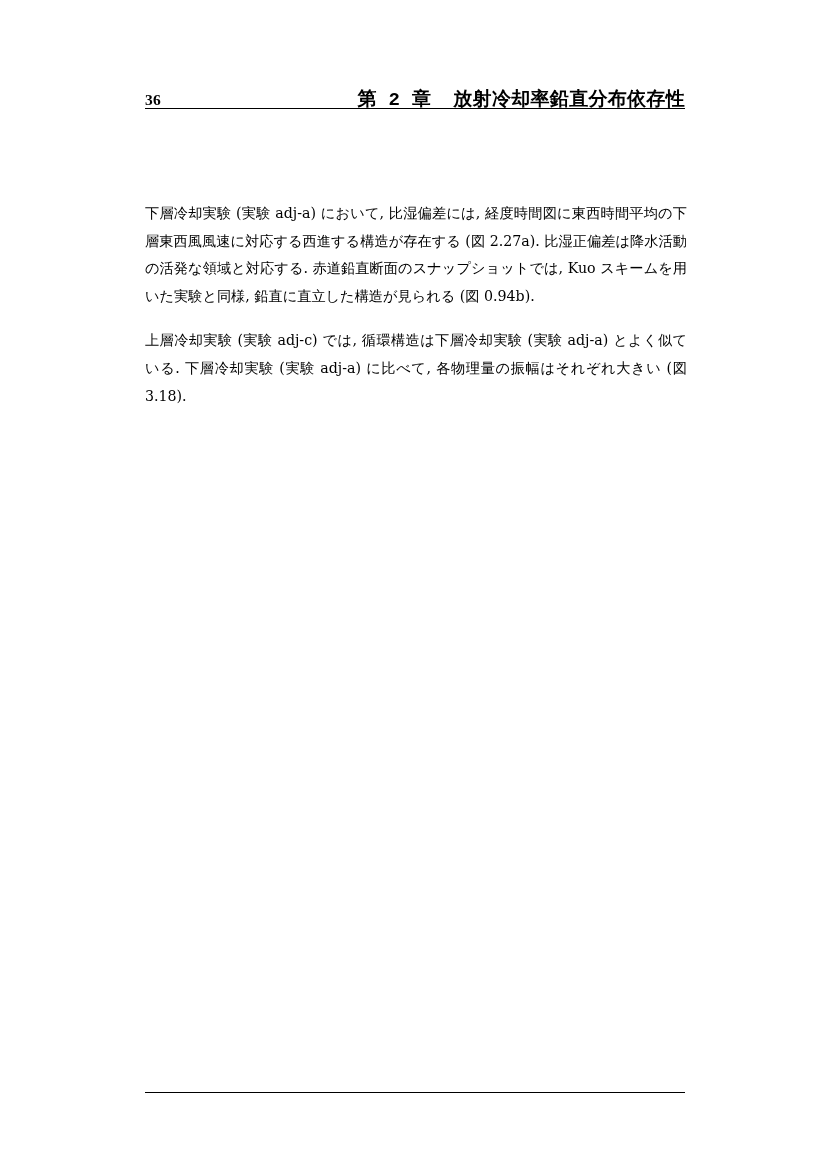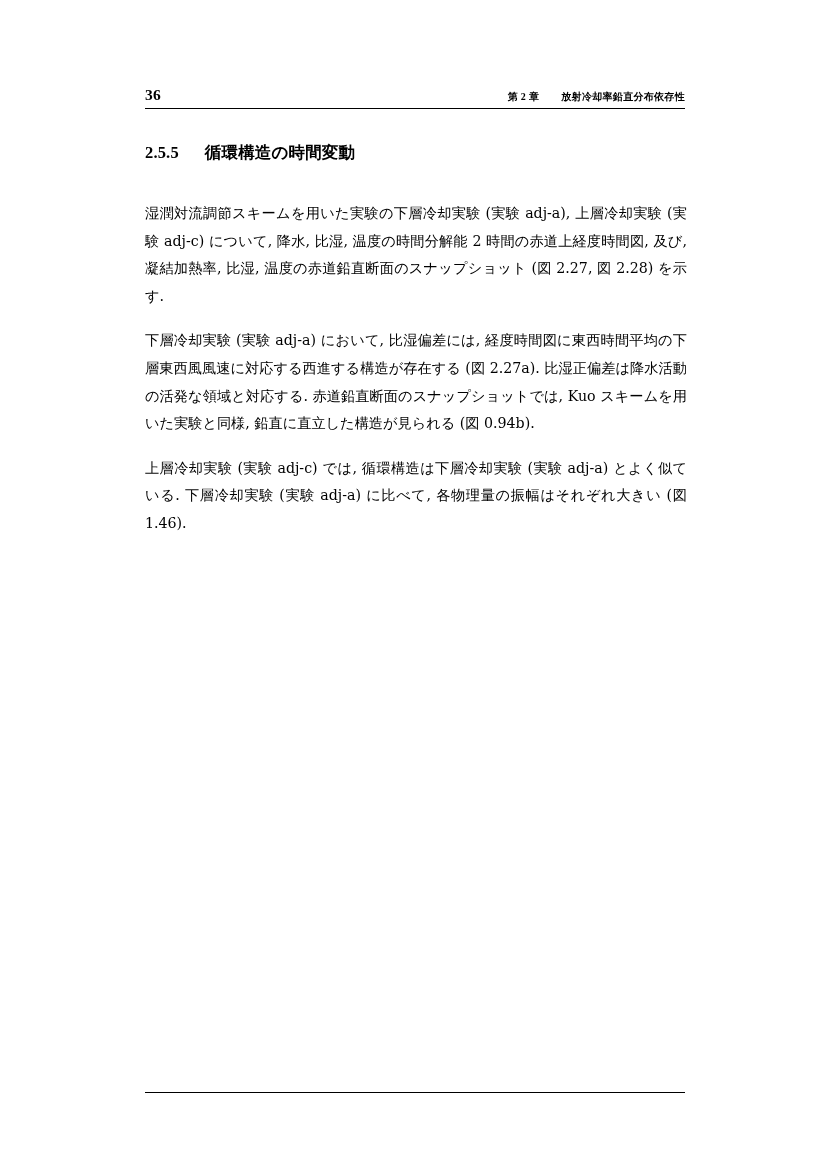--- a/index.html
+++ b/index.html
@@ -31,23 +31,23 @@
     align-items: baseline;
     justify-content: space-between;
     font-size: 15.5px;
     font-weight: bold;
     letter-spacing: 0.02em;
   }
   .header .page-no {
     font-family: "Liberation Serif", "DejaVu Serif", serif;
   }
   .header .chaptitle {
-    font-family: Liberation Serif, serif;
+    font-family: Liberation Mono, monospace;
     font-weight: bold;
-    font-size: 10px;
+    font-size: 19px;
   }
   .header .chaptitle .gap {
     display: inline-block;
     width: 22px;
   }
   .header-rule {
     position: absolute;
     left: 145px;
     top: 104px;
     width: 540px;
@@ -101,25 +101,21 @@
 <div class="page">
 
   <div class="header">
     <span class="page-no">36</span>
     <span class="chaptitle">
       <span>第 2 章</span><span class="gap"></span><span>放射冷却率鉛直分布依存性</span>
     </span>
   </div>
   <div class="header-rule"></div>
 
-  <div class="sec-heading">
-    <span class="num">2.5.5</span><span>循環構造の時間変動</span>
-  </div>
 
   <div class="body-text">
-    <p>湿潤対流調節スキームを用いた実験の下層冷却実験 (実験 adj-a), 上層冷却実験 (実験 adj-c) について, 降水, 比湿, 温度の時間分解能 2 時間の赤道上経度時間図, 及び, 凝結加熱率, 比湿, 温度の赤道鉛直断面のスナップショット (図 2.27, 図 2.28) を示す.</p>
     <p>下層冷却実験 (実験 adj-a) において, 比湿偏差には, 経度時間図に東西時間平均の下層東西風風速に対応する西進する構造が存在する (図 2.27a). 比湿正偏差は降水活動の活発な領域と対応する. 赤道鉛直断面のスナップショットでは, Kuo スキームを用いた実験と同様, 鉛直に直立した構造が見られる (図 0.94b).</p>
-    <p>上層冷却実験 (実験 adj-c) では, 循環構造は下層冷却実験 (実験 adj-a) とよく似ている. 下層冷却実験 (実験 adj-a) に比べて, 各物理量の振幅はそれぞれ大きい (図 1.46).</p>
+    <p>上層冷却実験 (実験 adj-c) では, 循環構造は下層冷却実験 (実験 adj-a) とよく似ている. 下層冷却実験 (実験 adj-a) に比べて, 各物理量の振幅はそれぞれ大きい (図 3.18).</p>
   </div>
 
   <div class="footer-rule"></div>
 
 </div>
 
 </body></html>

